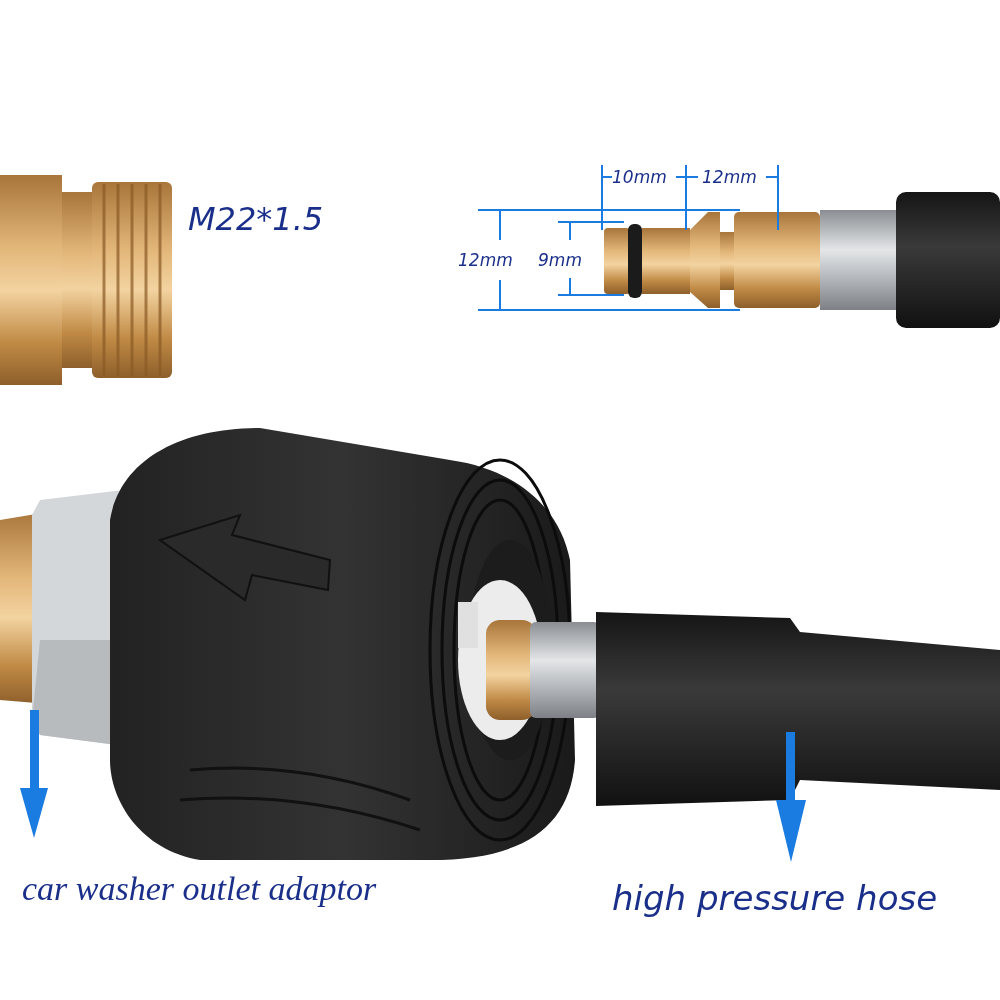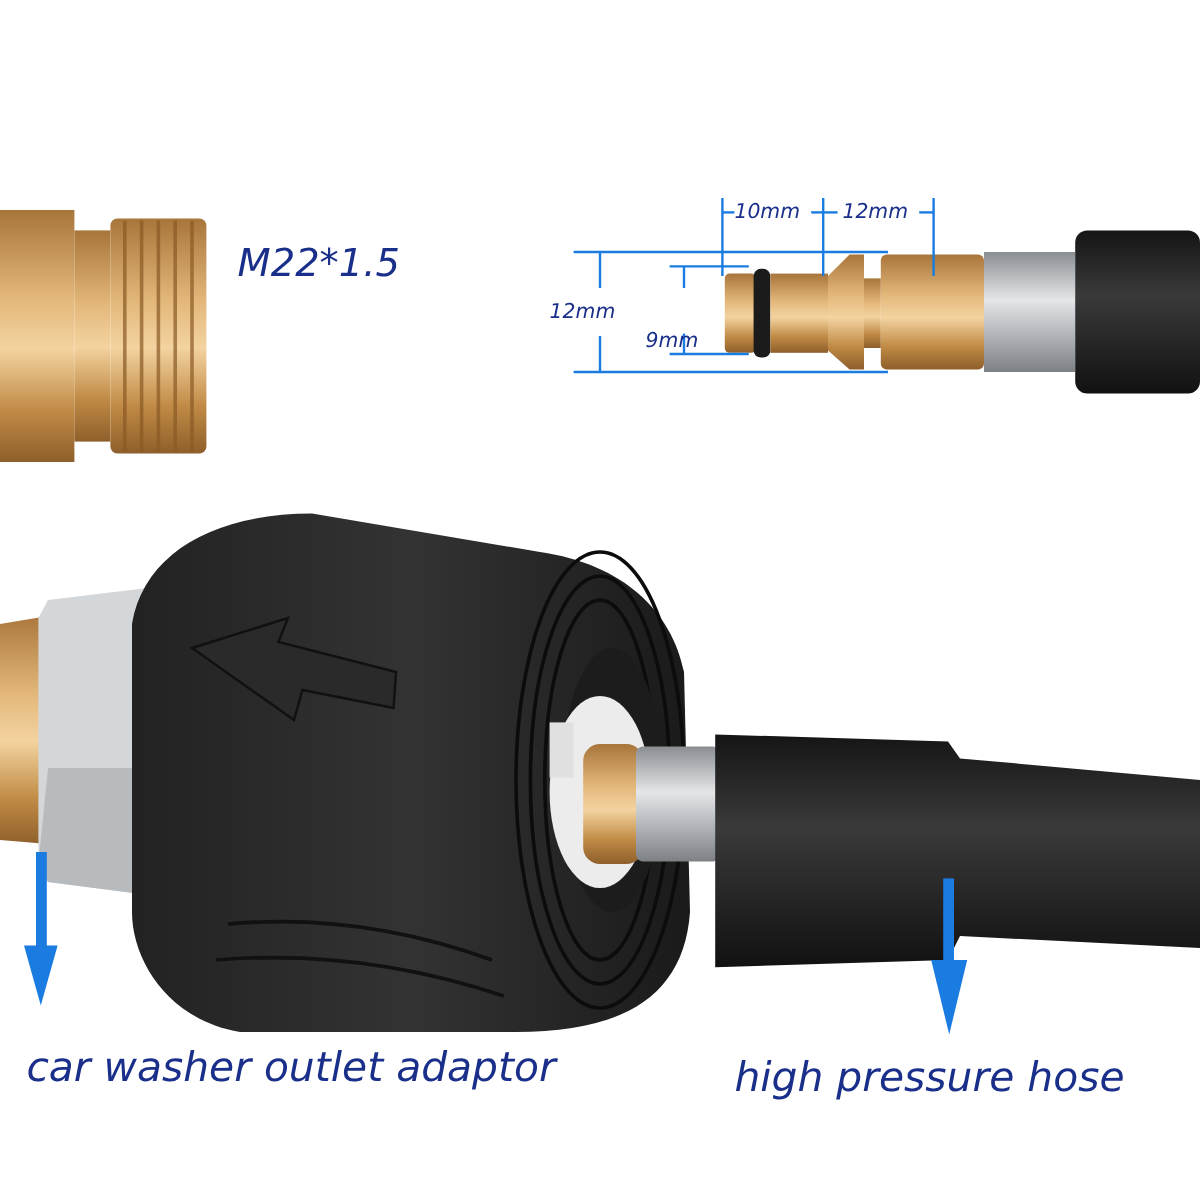--- a/index.html
+++ b/index.html
@@ -111,21 +111,21 @@
   </g>
 
   <g fill="#1a7be0">
     <rect x="30" y="710" width="9" height="80"></rect>
     <polygon points="20,788 48,788 34,838"></polygon>
     <rect x="786" y="732" width="9" height="70"></rect>
     <polygon points="776,800 806,800 791,862"></polygon>
   </g>
 </svg>
 
-<div class="label" style="left:198px;top:200px;font-size:32px;">M22*1.5</div>
+<div class="label" style="left:188px;top:200px;font-size:32px;">M22*1.5</div>
 
 <div class="dim" style="left:612px;top:167px;font-style:italic;">10mm</div>
 <div class="dim" style="left:702px;top:167px;">12mm</div>
 <div class="dim" style="left:458px;top:250px;">12mm</div>
-<div class="dim" style="left:538px;top:250px;margin-top:24px;">9mm</div>
+<div class="dim" style="left:538px;top:250px;">9mm</div>
 
-<div class="label" style="left:22px;top:870px;font-size:34px;">car washer outlet adaptor</div>
+<div class="label" style="left:22px;top:870px;font-size:34px;font-family:Liberation Serif, serif;">car washer outlet adaptor</div>
 <div class="label" style="left:612px;top:878px;font-size:34px;">high pressure hose</div>
 
 </body></html>

